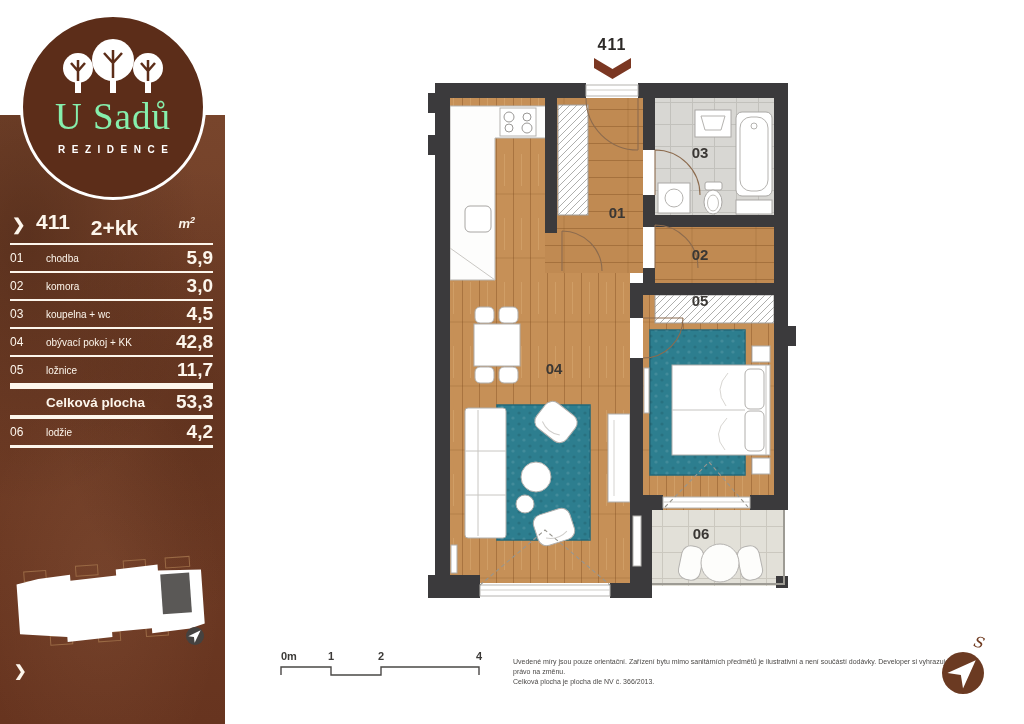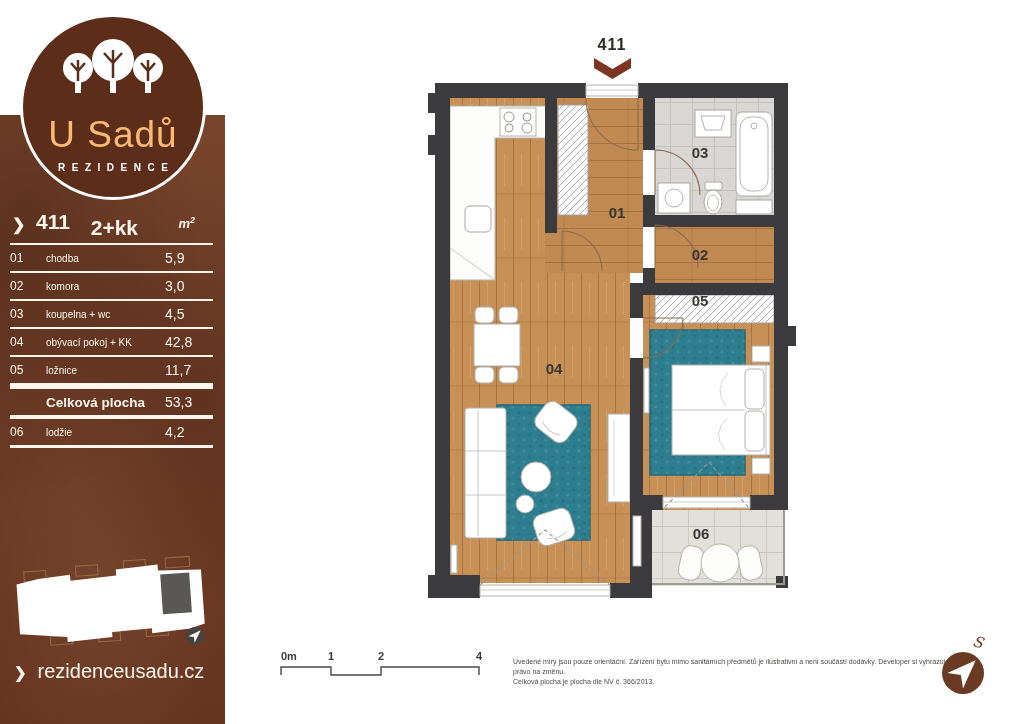--- a/index.html
+++ b/index.html
@@ -11,39 +11,39 @@
   .sb-bg{position:absolute;left:0;top:115px;width:225px;height:609px;
          background-color:#73412a;
          background-image:
            radial-gradient(140% 80% at 12% 20%, rgba(25,8,0,.28), transparent 55%),
            radial-gradient(120% 70% at 88% 45%, rgba(40,14,4,.22), transparent 52%),
            radial-gradient(90% 60% at 45% 78%, rgba(255,205,160,.07), transparent 60%),
            linear-gradient(#78452c,#67341f);}
   .logo-circle{position:absolute;left:20px;top:14px;width:186px;height:186px;border-radius:50%;
          background:#5c2d19;border:3px solid #fff;box-sizing:border-box;
          display:flex;flex-direction:column;align-items:center;}
-  .logo-title{color:#fdba74;font-family:Liberation Sans, sans-serif;font-size:37px;line-height:40px;letter-spacing:1px;margin-top:18px;}
+  .logo-title{color:#86efac;font-family:Liberation Serif, serif;font-size:37px;line-height:40px;letter-spacing:1px;margin-top:0;}
   .logo-sub{color:#fff;font-size:10px;letter-spacing:6.5px;font-weight:700;margin-top:7px;text-indent:6.5px;}
   .trees{margin-top:16px;}
 
   .unit-header{position:absolute;left:12px;top:210px;width:200px;height:32px;color:#fdf6ec;}
   .unit-header .chev{position:absolute;left:0;top:5px;font-size:16px;font-weight:700;}
   .unit-header .num{position:absolute;left:24px;top:0;font-size:21px;font-weight:700;}
   .unit-header .layout{position:absolute;left:50%;transform:translateX(-45%);top:0;font-size:21px;font-weight:700;margin-top:6px;}
   .unit-header .unit{position:absolute;right:17px;top:5px;font-size:13px;font-weight:700;font-style:italic;}
   .unit-header sup{font-size:9px;}
 
   .sb-table{position:absolute;left:10px;top:243px;width:203px;}
   .hr{height:2px;background:#fdf6ec;}
   .hr.thick{height:4px;}
   .hr.med{height:3px;}
   .sb-row{display:grid;grid-template-columns:36px 1fr 48px;align-items:center;height:26px;color:#fdf6ec;}
   .sb-row .num{font-size:12px;}
   .sb-row .name{font-size:10px;}
-  .sb-row .area{text-align:left;font-weight:400;font-size:14px;}
+  .sb-row .area{text-align:right;font-weight:700;font-size:19px;}
   .sb-row.total .name{font-weight:700;font-size:13.5px;}
 
   .minimap{position:absolute;left:10px;top:538px;}
   .site-row{position:absolute;left:14px;top:660px;color:#fdf6ec;display:flex;align-items:center;gap:11px;}
   .site-row .chev{font-size:15px;font-weight:700;margin-top:2px;}
   .site-row .url{font-size:20px;}
 
   
   .plan-svg{position:absolute;left:428px;top:58px;}
   .unit-callout-num{position:absolute;left:582px;top:36px;width:60px;text-align:center;
@@ -151,21 +151,20 @@
         <rect x="152" y="40" width="29" height="40" fill="#5a5856"></rect>
       </g>
       <g>
         <circle cx="185" cy="98" r="9" fill="#454240"></circle>
         <polygon points="185,90 189.5,103 185,99.5 180.5,103" fill="#ffffff" transform="rotate(45 185 98)"></polygon>
       </g>
     </svg>
 
     <div class="site-row">
       <span class="chev">❯</span>
-      <span class="url">rezidenceusadu.cz</span>
     </div>
   </aside>
 
   <div class="unit-callout-num">411</div>
   <div class="unit-callout-arrow"></div>
 
   <svg class="plan-svg" width="368" height="548" viewBox="0 0 368 548">
     <defs>
       <pattern id="woodV" patternUnits="userSpaceOnUse" width="17" height="64">
         <rect width="17" height="64" fill="#c69057"></rect>

